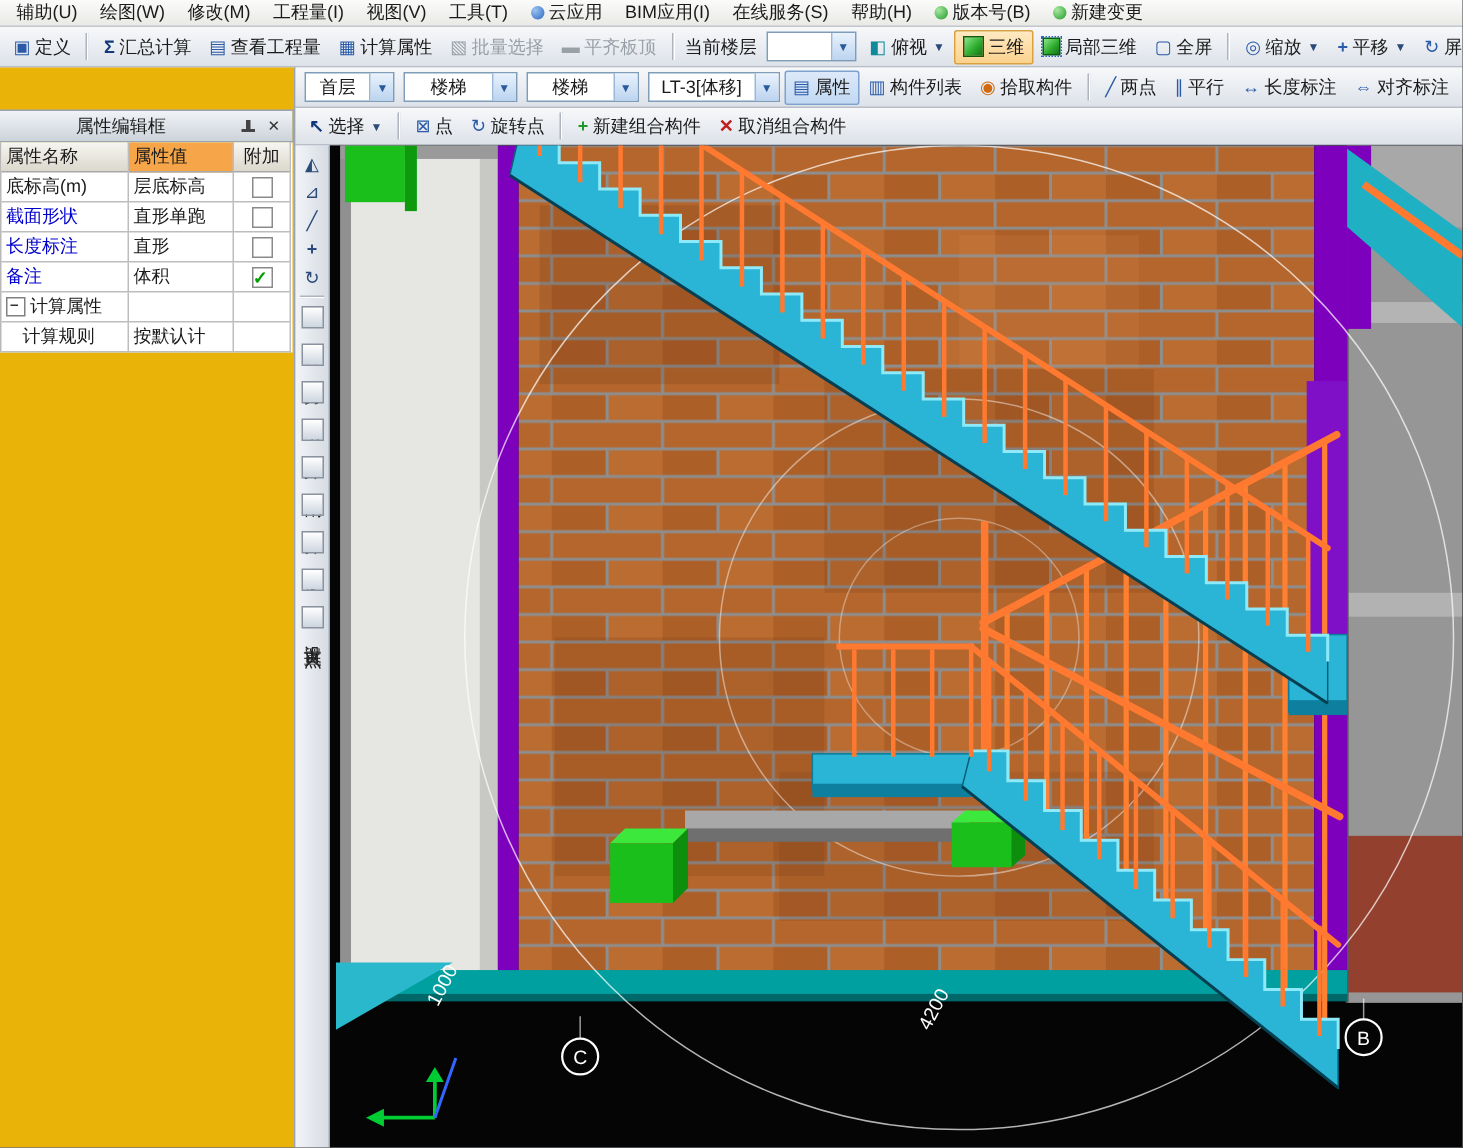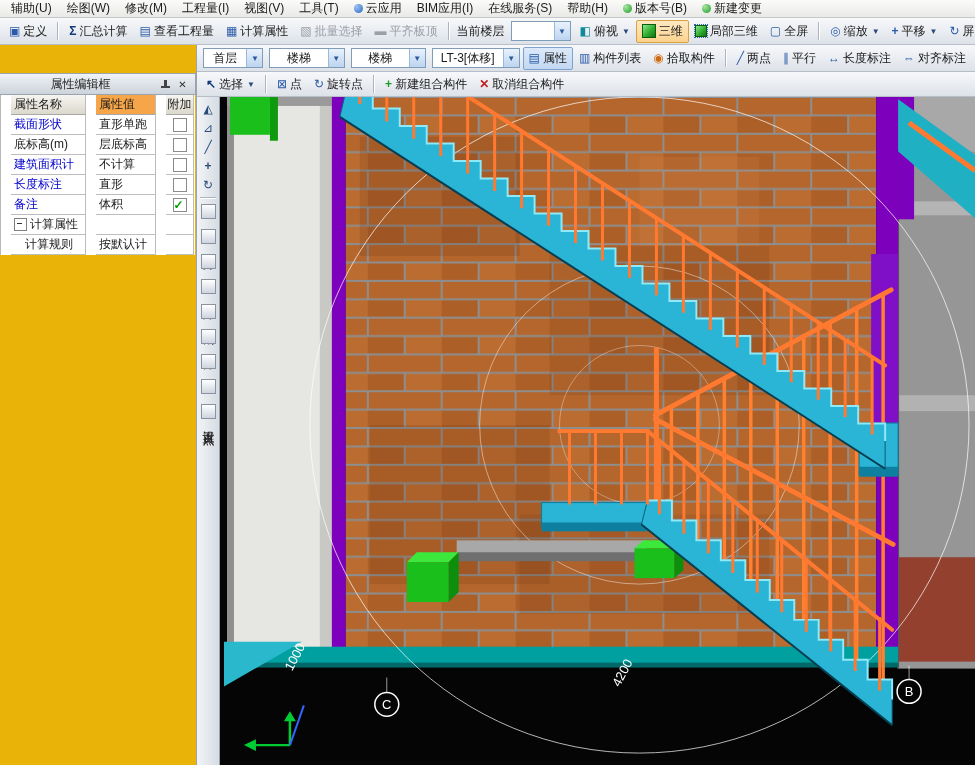--- a/index.html
+++ b/index.html
@@ -50,21 +50,21 @@
   .panel-title .t{flex:1;}
   .pt-btn{width:15px;height:14px;display:flex;align-items:center;justify-content:center;
           font-size:10px;color:#333;border:1px solid transparent;}
   .pin{position:relative;width:9px;height:11px;}
   .pin::before{content:"";position:absolute;left:3px;top:1px;width:3px;height:6px;background:#444;}
   .pin::after{content:"";position:absolute;left:0;top:7px;width:9px;height:2px;background:#444;}
 
   .ptable{width:194px;border-left:1px solid #b8b8b8;background:#fff;}
   .prow{display:grid;grid-template-columns:85px 70px 38px;height:20px;line-height:19px;}
   .pcell{border-right:1px solid #bdbdbd;border-bottom:1px solid #bdbdbd;padding:0 3px;
-         overflow:hidden;white-space:nowrap;display:flex;align-items:center;margin-left:10px;}
+         overflow:hidden;white-space:nowrap;display:flex;align-items:center;}
   .phead .pcell{background:linear-gradient(#f6f5f0,#dbd8cc);border-bottom:1px solid #a8a8a8;}
   .phead .pcell.hl{background:#f6a648;}
   .pname.blue{color:#0000cc;}
   .pval.sel{background:#b9d1f3;}
   .pcell.center{justify-content:center;}
   .cb{width:12px;height:12px;border:1px solid #8a8a8a;background:#fff;position:relative;}
   .cb.checked::after{content:"✓";position:absolute;left:0;top:-3px;color:#00a000;font-weight:bold;font-size:12px;}
   .expander{width:11px;height:11px;border:1px solid #808080;background:#fff;position:relative;margin-right:3px;flex:0 0 auto;}
   .expander::after{content:"";position:absolute;left:2px;top:4px;width:5px;height:1px;background:#333;}
   .indent{padding-left:14px;}
@@ -196,36 +196,29 @@
           </span>
       </div>
 
       <div class="ptable">
         <div class="prow phead">
           <div class="pcell">属性名称</div>
           <div class="pcell hl">属性值</div>
           <div class="pcell center">附加</div>
         </div>
         <div class="prow">
-          <div class="pcell pname blue">截面形状</div>
-          <div class="pcell pval">直形单跑</div>
-          <div class="pcell center">
-              <span class="cb"></span>
-            </div>
-        </div>
-        <div class="prow">
           <div class="pcell pname">底标高(m)</div>
           <div class="pcell pval">层底标高</div>
           <div class="pcell center">
               <span class="cb"></span>
             </div>
         </div>
         <div class="prow">
-          <div class="pcell pname blue">建筑面积计</div>
-          <div class="pcell pval">不计算</div>
+          <div class="pcell pname blue">截面形状</div>
+          <div class="pcell pval">直形单跑</div>
           <div class="pcell center">
               <span class="cb"></span>
             </div>
         </div>
         <div class="prow">
           <div class="pcell pname blue">长度标注</div>
           <div class="pcell pval">直形</div>
           <div class="pcell center">
               <span class="cb"></span>
             </div>

